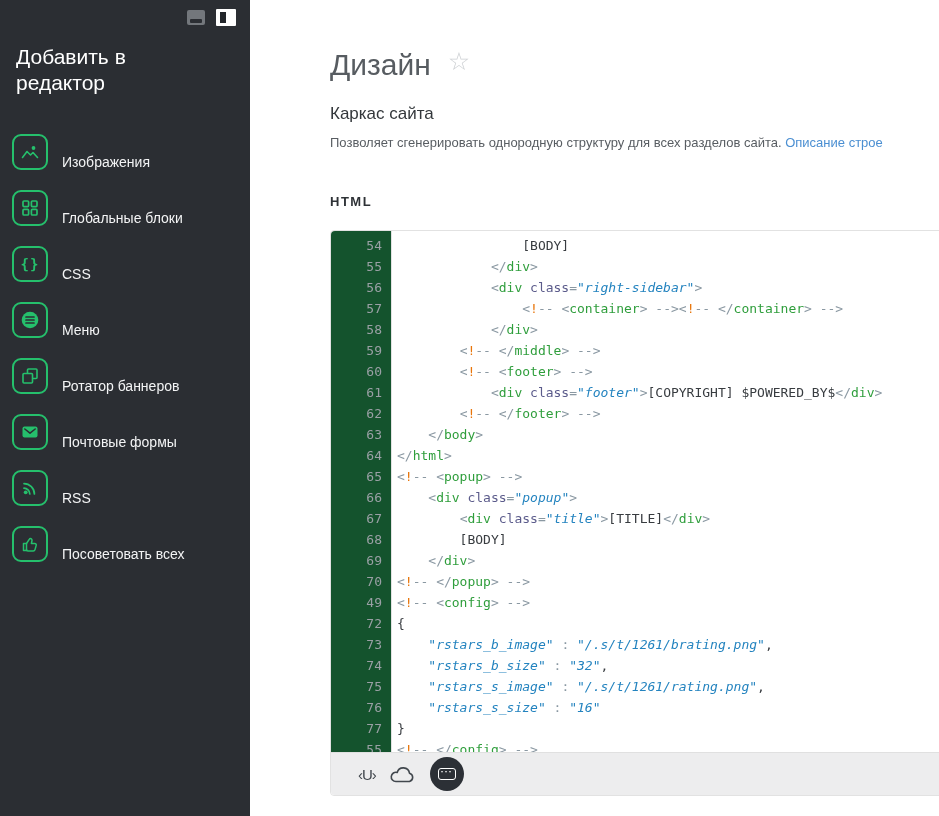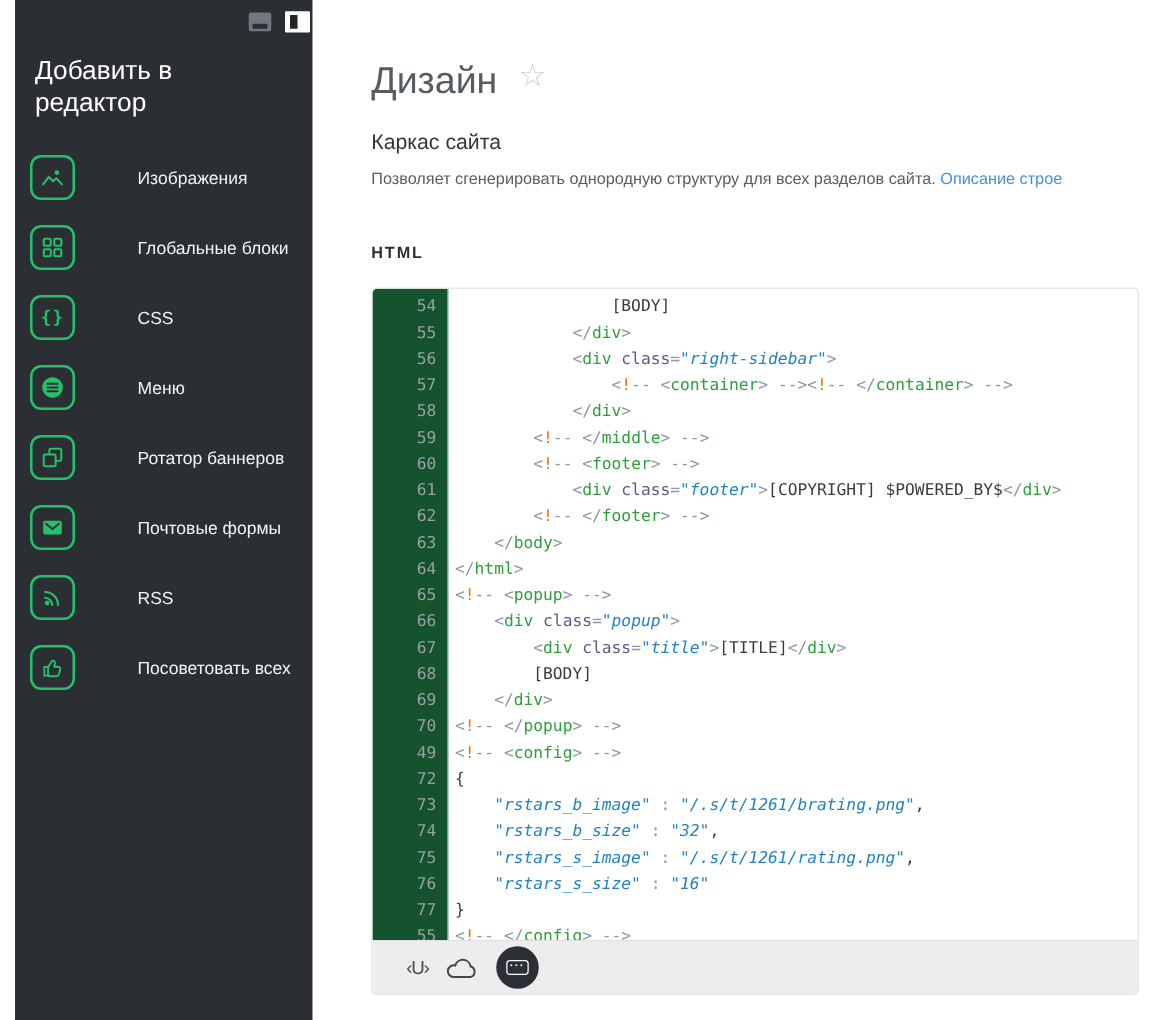--- a/index.html
+++ b/index.html
@@ -1,38 +1,38 @@
 <!DOCTYPE html>
 <html><head>
 <meta charset="utf-8">
 <style>
   * { margin:0; padding:0; box-sizing:border-box; }
   html,body { width:939px; height:816px; overflow:hidden; background:#fff;
               font-family:"Liberation Sans", sans-serif; }
   .stage { position:relative; width:939px; height:816px; overflow:hidden; }
 
   
-  .sidebar { position:absolute; left:12px; top:0; width:250px; height:816px; background:#2b2e33; }
+  .sidebar { position:absolute; left:0; top:0; width:250px; height:816px; background:#2b2e33; }
   .window-controls { position:absolute; top:9px; right:14px; display:flex; gap:11px; align-items:center; }
   .wc-bottom { width:18px; height:15px; background:#73777c; border-radius:2px; position:relative; cursor:pointer; }
   .wc-bottom::after { content:""; position:absolute; left:3px; right:3px; bottom:2.5px; height:4px; background:#2b2e33; border-radius:1px; }
   .wc-left { width:20px; height:17px; background:#ffffff; border-radius:1px; position:relative; cursor:pointer; }
   .wc-left::after { content:""; position:absolute; left:4px; top:3px; width:6px; height:11px; background:#22252a; }
   .sidebar-title { margin:44px 0 0 16px; width:185px; color:#ffffff; font-size:21px; line-height:1.24; font-weight:400; }
   .sidebar-items { margin-top:18px; }
-  .sb-item { display:flex; align-items:center; height:56px; padding-left:12px; cursor:pointer;gap:36px; }
+  .sb-item { display:flex; align-items:flex-end; height:56px; padding-left:12px; cursor:pointer; }
   .icon-box { width:36px; height:36px; flex:0 0 36px; border:2px solid #25c06c; border-radius:9px;
               display:flex; align-items:center; justify-content:center; }
   .sb-label { margin-left:14px; color:#f3f4f5; font-size:14px; }
   .icon-box svg { display:block; }
   .css-glyph { color:#25c06c; font-family:"DejaVu Sans Mono", monospace; font-size:14px; font-weight:bold; letter-spacing:1px; }
 
   
   .main { position:absolute; left:250px; top:0; right:0; bottom:0; background:#fff; }
-  .content { margin-left:47px; }
+  .content { margin-left:80px; }
   .page-title-row { padding-top:48px; display:flex; align-items:center; }
   .page-title { font-size:30px; font-weight:400; color:#575c61; }
   .star { font-size:25px; color:#ced1d4; margin-left:17px; margin-top:-8px; cursor:pointer; }
   .section-title { margin-top:22px; font-size:17px; color:#33373b; font-weight:400; }
   .description { margin-top:11px; font-size:13px; color:#585d62; white-space:nowrap; }
   .description a { color:#4b8fd2; text-decoration:none; cursor:pointer; }
   .editor-label { margin-top:44px; font-size:13px; font-weight:bold; color:#2e3236; letter-spacing:1.5px; }
 
   
   .editor-panel { margin-top:21px; width:614px; border:1px solid #e2e2e2; border-radius:4px; background:#fff; }

